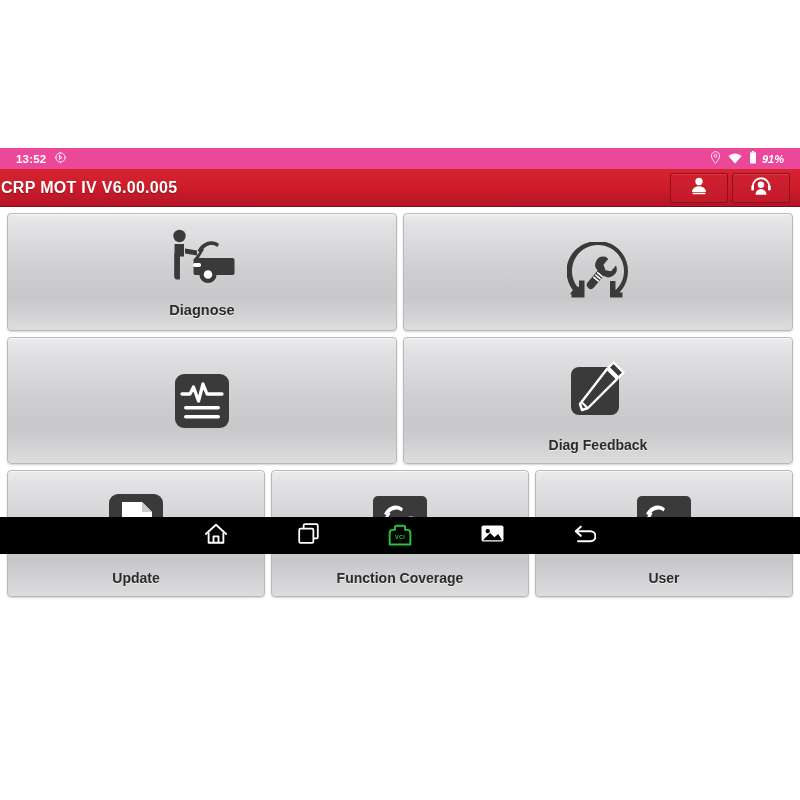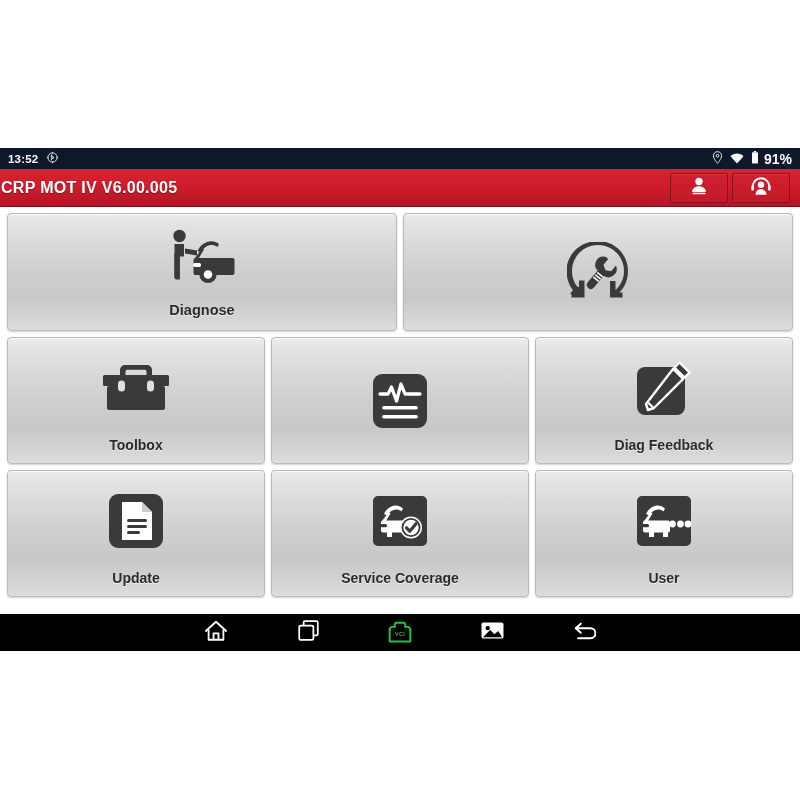--- a/index.html
+++ b/index.html
@@ -19,24 +19,24 @@
     width: 800px;
     height: 503px;
     background: #ffffff;
     overflow: hidden;
   }
 
   
   .statusbar {
     position: relative;
     height: 21px;
-    background: #0f172a;
-    display: flex;
-    align-items: center;
-    padding: 0 8px;
+    background: #ec4899;
+    display: flex;
+    align-items: center;
+    padding: 0 16px;
     box-sizing: border-box;
   }
   .status-left {
     display: flex;
     align-items: center;
     gap: 8px;
   }
   .status-time {
     color: #ffffff;
     font-size: 11.5px;
@@ -44,23 +44,24 @@
     letter-spacing: 0.2px;
   }
   .status-right {
     margin-left: auto;
     display: flex;
     align-items: center;
     gap: 7px;
   }
   .status-batt-text {
     color: #ffffff;
-    font-size: 14px;
+    font-size: 11px;
     font-weight: bold;
     margin-left: -2px;
+    font-style: italic;
   }
 
   
   .appbar {
     position: relative;
     height: 38px;
     background: linear-gradient(to bottom, #d62331 0%, #cf1d2c 45%, #b51425 100%);
     border-bottom: 1px solid #7d0d18;
     display: flex;
     align-items: center;
@@ -92,21 +93,21 @@
     box-shadow: inset 0 1px 0 rgba(255,255,255,0.13);
     cursor: pointer;
   }
 
   
   .grid {
     position: relative;
     background: #ffffff;
     padding: 6px 7px 0 7px;
     box-sizing: border-box;
-    height: 407px;
+    height: 310px;
   }
   .row {
     display: flex;
     gap: 6px;
     margin-bottom: 6px;
   }
   .tile {
     position: relative;
     flex: 1;
     background: linear-gradient(to bottom,
@@ -285,32 +286,20 @@
               <rect x="30.6" y="36" width="7" height="1.5" fill="#ffffff"></rect>
             </g>
           </svg>
         </div>
       </div>
 
     </div>
 
     <div class="row row-sm">
 
-      <div class="tile">
-        <div class="tile-icon">
-          <svg width="72" height="58" viewBox="0 0 72 58">
-            <path d="M25 6 h22 a5 5 0 0 1 5 5 v5 h-5.5 v-3.5 a1.8 1.8 0 0 0 -1.8 -1.8 h-17.4 a1.8 1.8 0 0 0 -1.8 1.8 v3.5 h-5.5 v-5 a5 5 0 0 1 5 -5 z" fill="#3a3a3a"></path>
-            <rect x="3" y="16" width="66" height="11" rx="1.5" fill="#3a3a3a"></rect>
-            <rect x="7" y="27" width="58" height="24" rx="2" fill="#3a3a3a"></rect>
-            <rect x="18" y="21.5" width="7" height="11" rx="3.5" fill="#e0e0e2"></rect>
-            <rect x="47" y="21.5" width="7" height="11" rx="3.5" fill="#e0e0e2"></rect>
-          </svg>
-        </div>
-        <div class="tile-label">Toolbox</div>
-      </div>
 
 
       <div class="tile">
         <div class="tile-icon">
           <svg width="58" height="58" viewBox="0 0 58 58">
             <rect x="2" y="2" width="54" height="54" rx="9" fill="#3a3a3a"></rect>
             <path d="M9 22 L17 22 L20.5 15 L25.5 29 L30 12 L34 22 L49 22" fill="none" stroke="#ffffff" stroke-width="3.3" stroke-linejoin="round" stroke-linecap="round"></path>
             <rect x="11" y="34" width="36" height="3.6" rx="1.8" fill="#ffffff"></rect>
             <rect x="11" y="43" width="36" height="3.6" rx="1.8" fill="#ffffff"></rect>
           </svg>
@@ -356,21 +345,21 @@
             <path d="M11 27 L17.5 18.5 L19.5 19.5 L15 27 L45 27 L45 38 L11 38 Z" fill="#ffffff"></path>
             <rect x="10" y="26.5" width="36" height="12" rx="2" fill="#ffffff"></rect>
             <rect x="9" y="30" width="7" height="3.2" rx="1.5" fill="#3a3a3a"></rect>
             <rect x="16" y="38" width="5" height="5" fill="#ffffff"></rect>
             <rect x="34" y="38" width="5" height="5" fill="#ffffff"></rect>
             <circle cx="40" cy="33.5" r="11" fill="#ffffff"></circle>
             <circle cx="40" cy="33.5" r="8.6" fill="none" stroke="#3a3a3a" stroke-width="1.8"></circle>
             <path d="M35.5 33.8 L38.8 37.2 L45 29.8" fill="none" stroke="#3a3a3a" stroke-width="3.2" stroke-linecap="round" stroke-linejoin="round"></path>
           </svg>
         </div>
-        <div class="tile-label">Service Coverage</div>
+        <div class="tile-label">Function Coverage</div>
       </div>
 
       <div class="tile">
         <div class="tile-icon">
           <svg width="58" height="54" viewBox="0 0 58 54">
             <rect x="2" y="2" width="54" height="50" rx="5" fill="#3a3a3a"></rect>
             <path d="M11 20 C15 11.5 24 9 30 14.5 L28.5 17.5 C24 13.8 17.5 15.5 14.5 21.5 Z" fill="#ffffff"></path>
             <path d="M9 27 L15.5 18.5 L17.5 19.5 L13 27 L34 27 L34 38 L9 38 Z" fill="#ffffff"></path>
             <rect x="8" y="26.5" width="27" height="12" rx="2" fill="#ffffff"></rect>
             <rect x="7" y="30" width="7" height="3.2" rx="1.5" fill="#3a3a3a"></rect>

